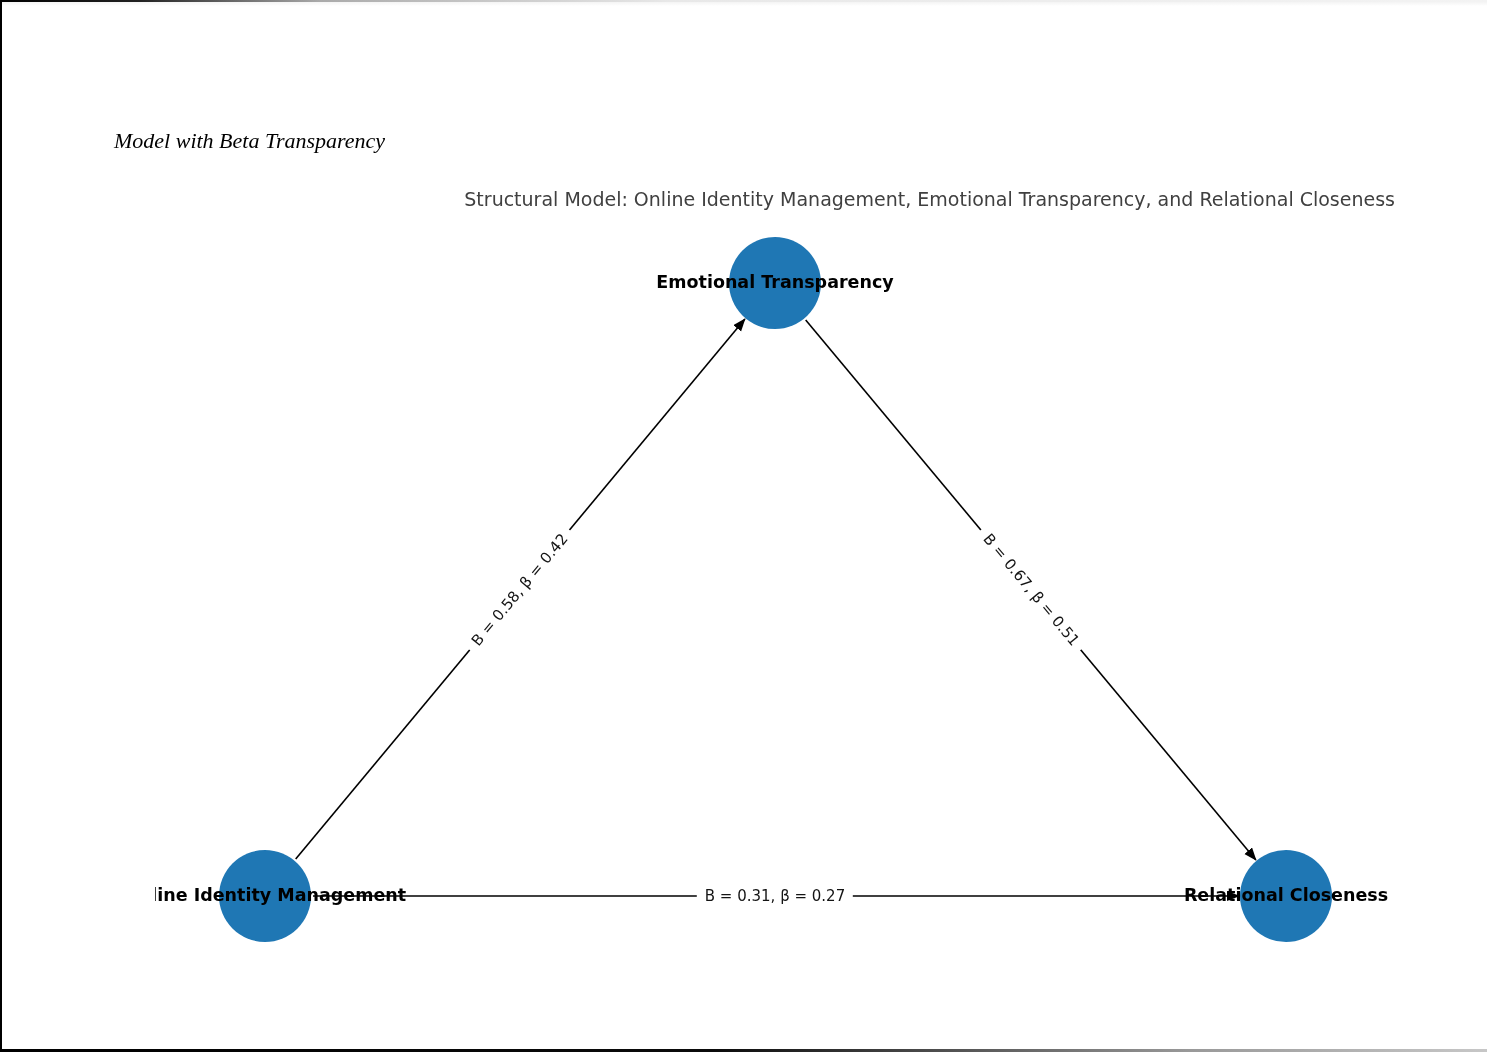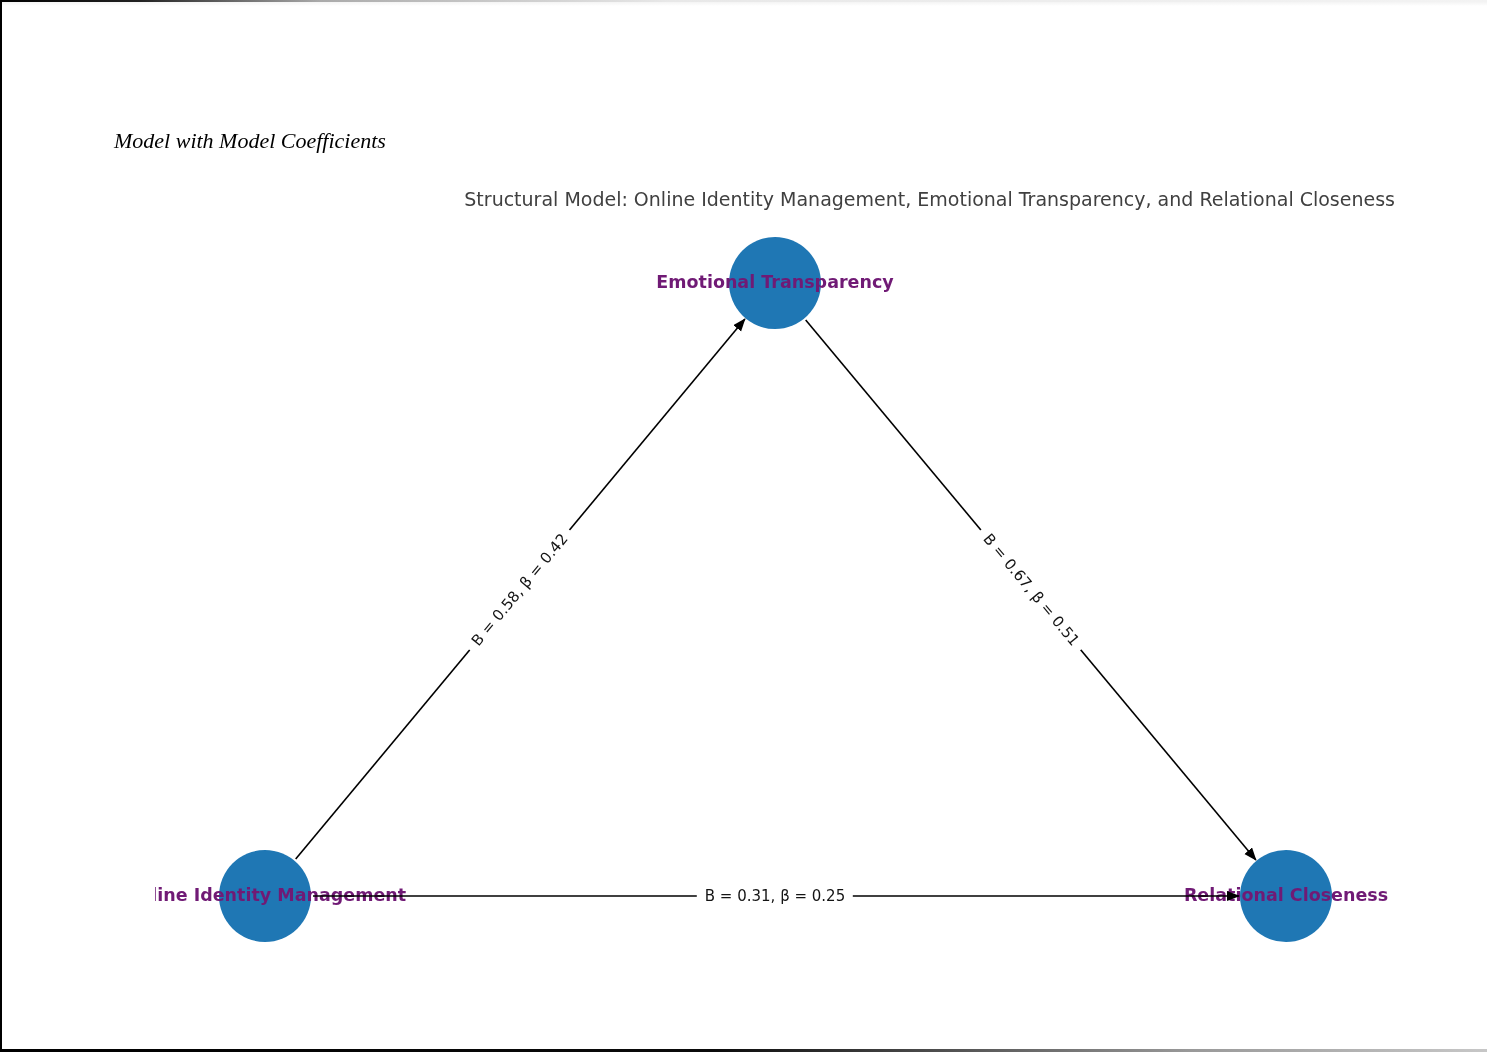--- a/index.html
+++ b/index.html
@@ -41,41 +41,41 @@
   .axes {
     position:absolute; left:155px; top:220px; width:1240px; height:745px;
     overflow:hidden;
   }
   .layer { position:absolute; left:0; top:0; }
   .layer line { stroke:#000000; stroke-width:1.6; }
   .node-label {
     position:absolute;
     transform:translate(-50%,-50%);
     font-weight:bold; font-size:17.5px; line-height:1;
-    color:#701a75; white-space:nowrap;
+    color:#000000; white-space:nowrap;
   }
   .edge-label {
     position:absolute;
     font-size:15px; line-height:1.25; color:#141414;
     white-space:nowrap;
     background:#ffffff;
     padding:1px 8px;
   }
 </style>
 </head>
 <body>
 
 <div class="canvas">
 
   <div class="edge-soft"></div>
   <div class="edge-top"></div>
   <div class="edge-left"></div>
   <div class="edge-bottom"></div>
 
-  <div class="suptitle">Model with Model Coefficients</div>
+  <div class="suptitle">Model with Beta Transparency</div>
 
   <div class="fig-title">Structural Model: Online Identity Management, Emotional Transparency, and Relational Closeness</div>
 
   <div class="axes">
 
     <svg class="layer" width="1240" height="745" viewBox="0 0 1240 745">
       <circle cx="620" cy="63" r="46" fill="#1f77b4"></circle>
       <circle cx="110" cy="676" r="46" fill="#1f77b4"></circle>
       <circle cx="1131" cy="676" r="46" fill="#1f77b4"></circle>
     </svg>
@@ -90,16 +90,16 @@
           <path d="M0,0 L13,5 L0,10 z" fill="#000000"></path>
         </marker>
       </defs>
       <line x1="140.7" y1="639.1" x2="589.9" y2="99.1" marker-end="url(#arrow)" stroke="#000000"></line>
       <line x1="650.7" y1="99.9" x2="1100.9" y2="639.9" marker-end="url(#arrow)" stroke="#000000"></line>
       <line x1="158" y1="676" x2="1084" y2="676" marker-end="url(#arrow)" stroke="#000000"></line>
     </svg>
 
     <span class="edge-label" style="left:365px; top:369.5px; transform:translate(-50%,-50%) rotate(-50.2deg);">B = 0.58, β = 0.42</span>
     <span class="edge-label" style="left:875.5px; top:369.5px; transform:translate(-50%,-50%) rotate(50.2deg);">B = 0.67, β = 0.51</span>
-    <span class="edge-label" style="left:620px; top:676px; transform:translate(-50%,-50%);">B = 0.31, β = 0.25</span>
+    <span class="edge-label" style="left:620px; top:676px; transform:translate(-50%,-50%);">B = 0.31, β = 0.27</span>
 
   </div>
 </div>
 
 </body></html>

